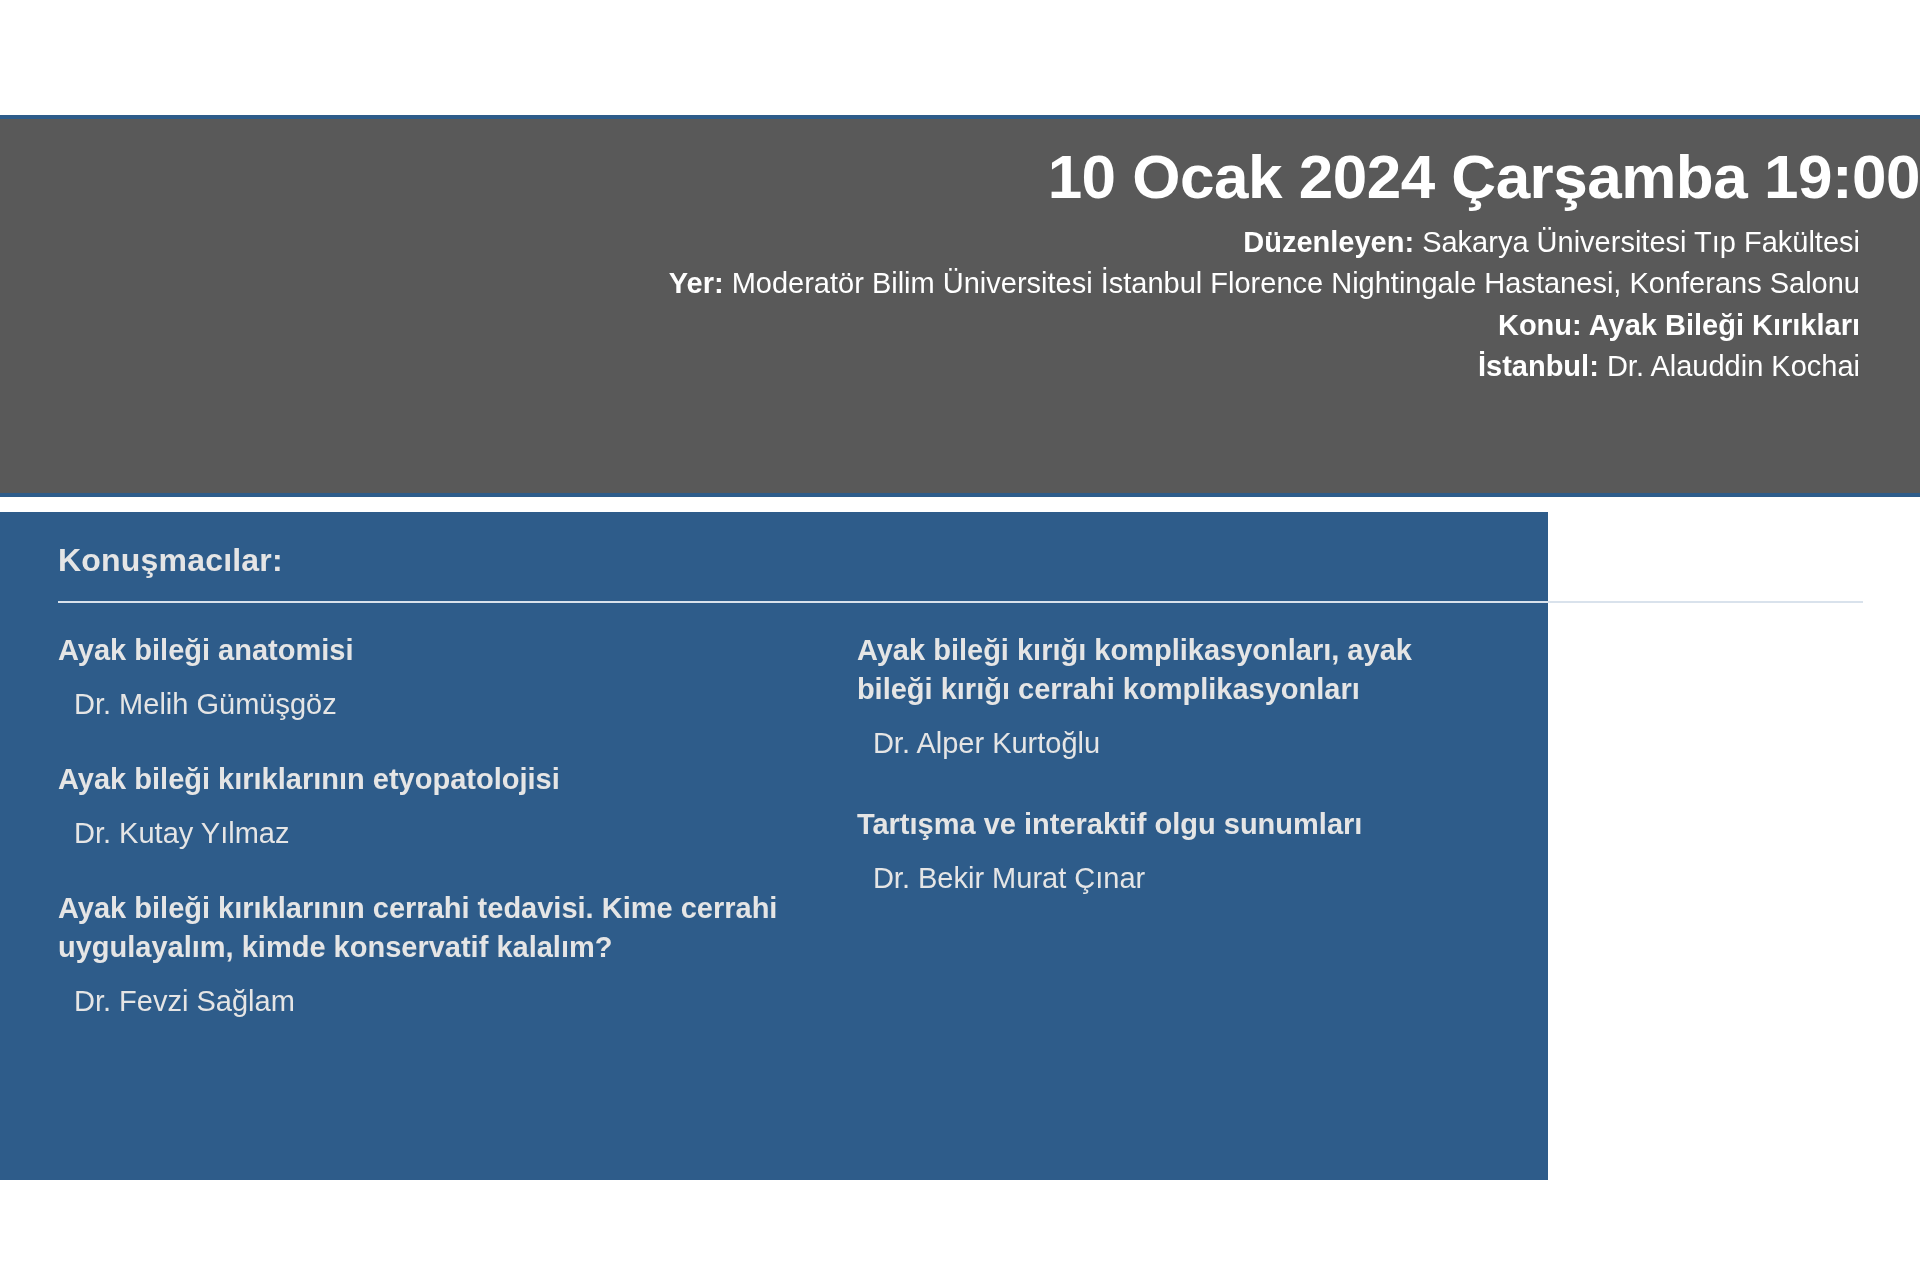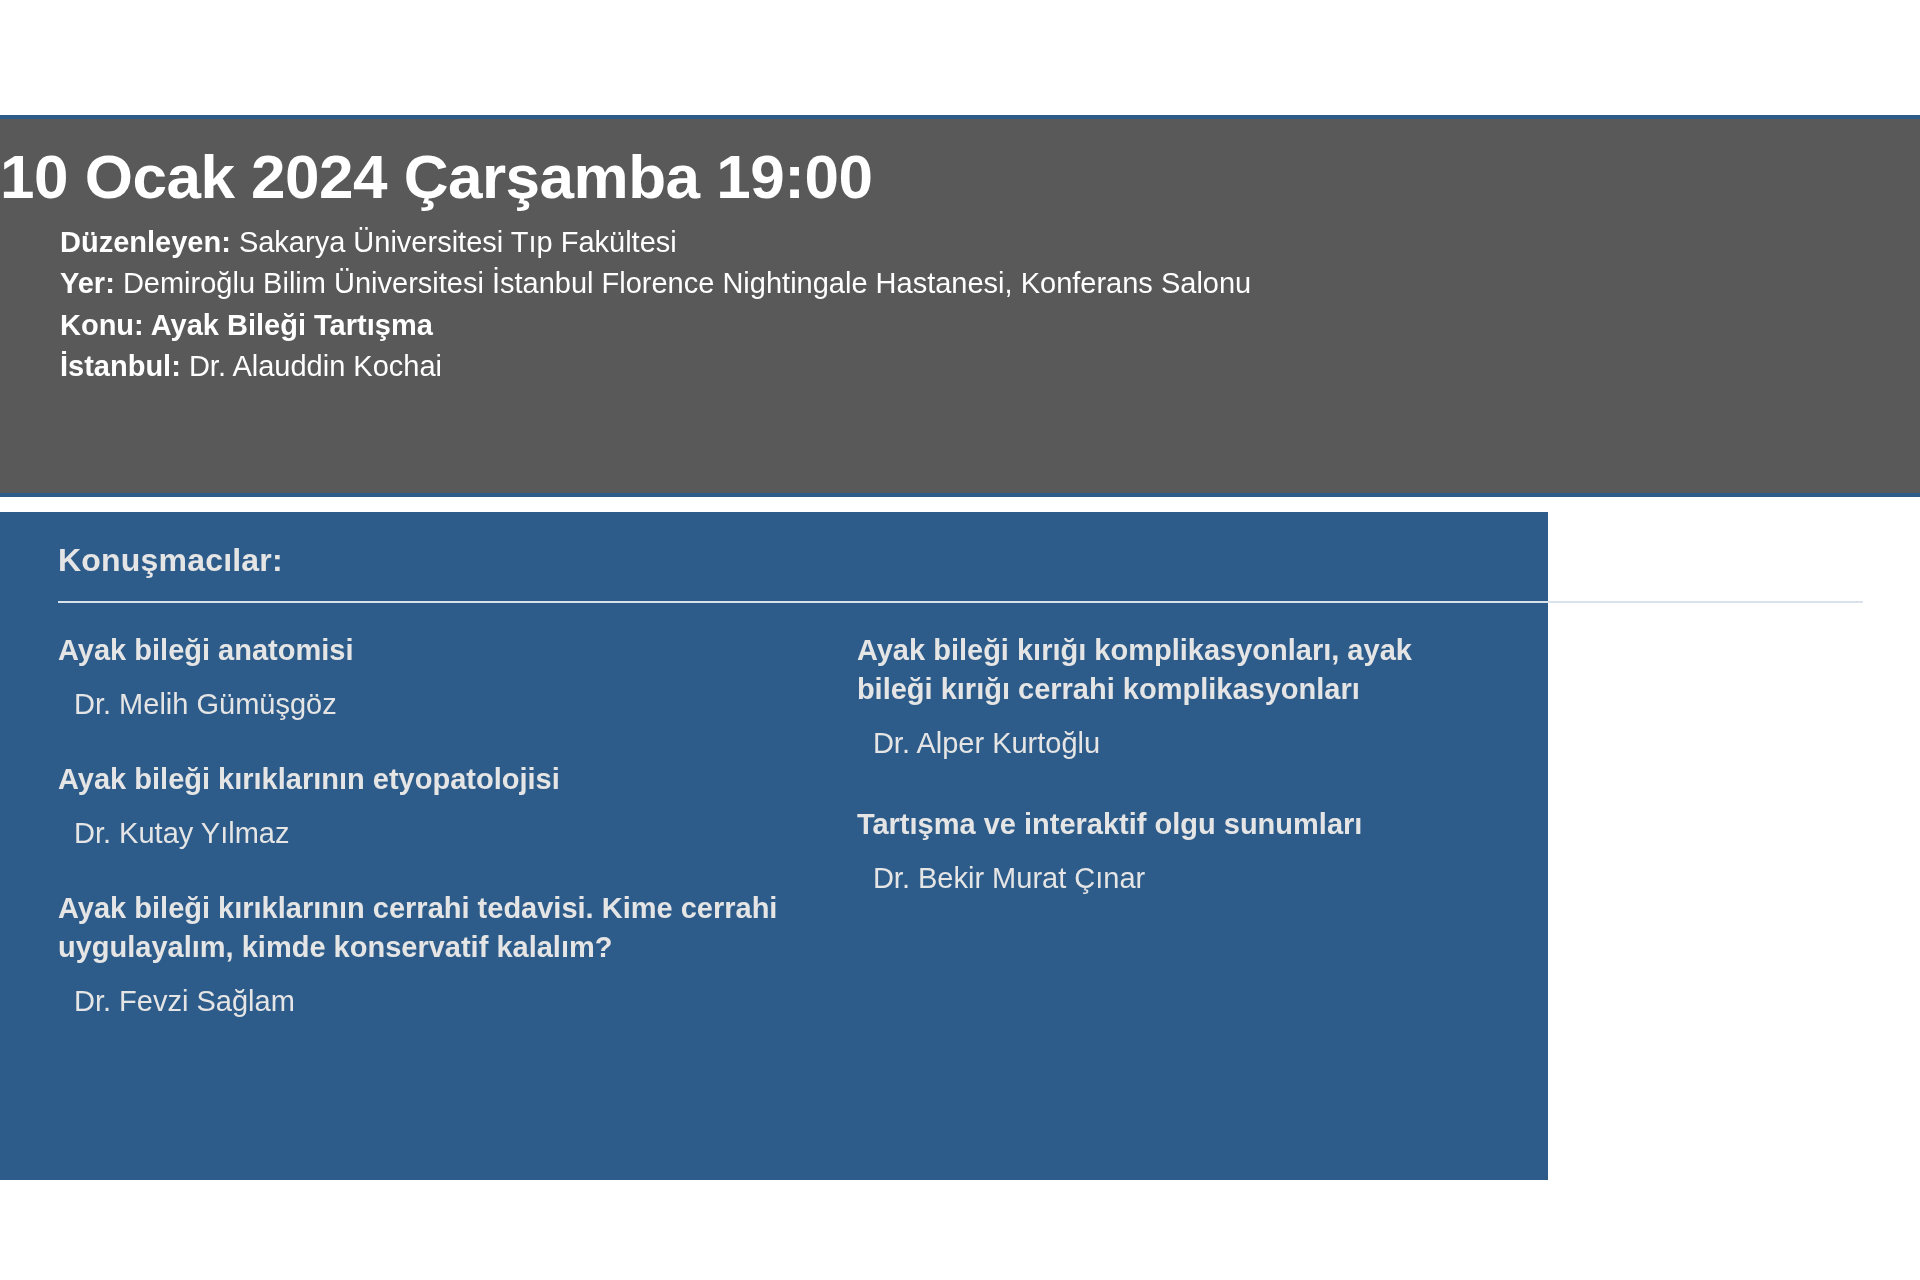--- a/index.html
+++ b/index.html
@@ -27,21 +27,21 @@
   .header-band {
     position: absolute;
     left: 0;
     top: 115px;
     width: 1920px;
     height: 382px;
     background: #595959;
     box-sizing: border-box;
     border-top: 4px solid #2e5c8a;
     border-bottom: 4px solid #2e5c8a;
-    text-align: left;
+    text-align: right;
     color: #ffffff;
     padding-top: 22px;
   }
 
   .event-datetime {
     font-size: 62px;
     font-weight: bold;
     line-height: 1.15;
     letter-spacing: -0.5px;
     margin: 0 0 10px 0;
@@ -142,26 +142,26 @@
   <div class="header-band">
     <div class="event-datetime">10 Ocak 2024 Çarşamba 19:00</div>
 
     <p class="header-line">
       <b>Düzenleyen:</b>
       <span>Sakarya Üniversitesi Tıp Fakültesi</span>
     </p>
 
     <p class="header-line">
       <b>Yer:</b>
-      <span>Demiroğlu Bilim Üniversitesi İstanbul Florence Nightingale Hastanesi, Konferans Salonu</span>
+      <span>Moderatör Bilim Üniversitesi İstanbul Florence Nightingale Hastanesi, Konferans Salonu</span>
     </p>
 
     <p class="header-line strong-all">
       <b>Konu:</b>
-      <span>Ayak Bileği Tartışma</span>
+      <span>Ayak Bileği Kırıkları</span>
     </p>
 
     <p class="header-line">
       <b>İstanbul:</b>
       <span>Dr. Alauddin Kochai</span>
     </p>
   </div>
 
   <div class="blue-panel">
     <div class="speakers-title">Konuşmacılar:</div>

